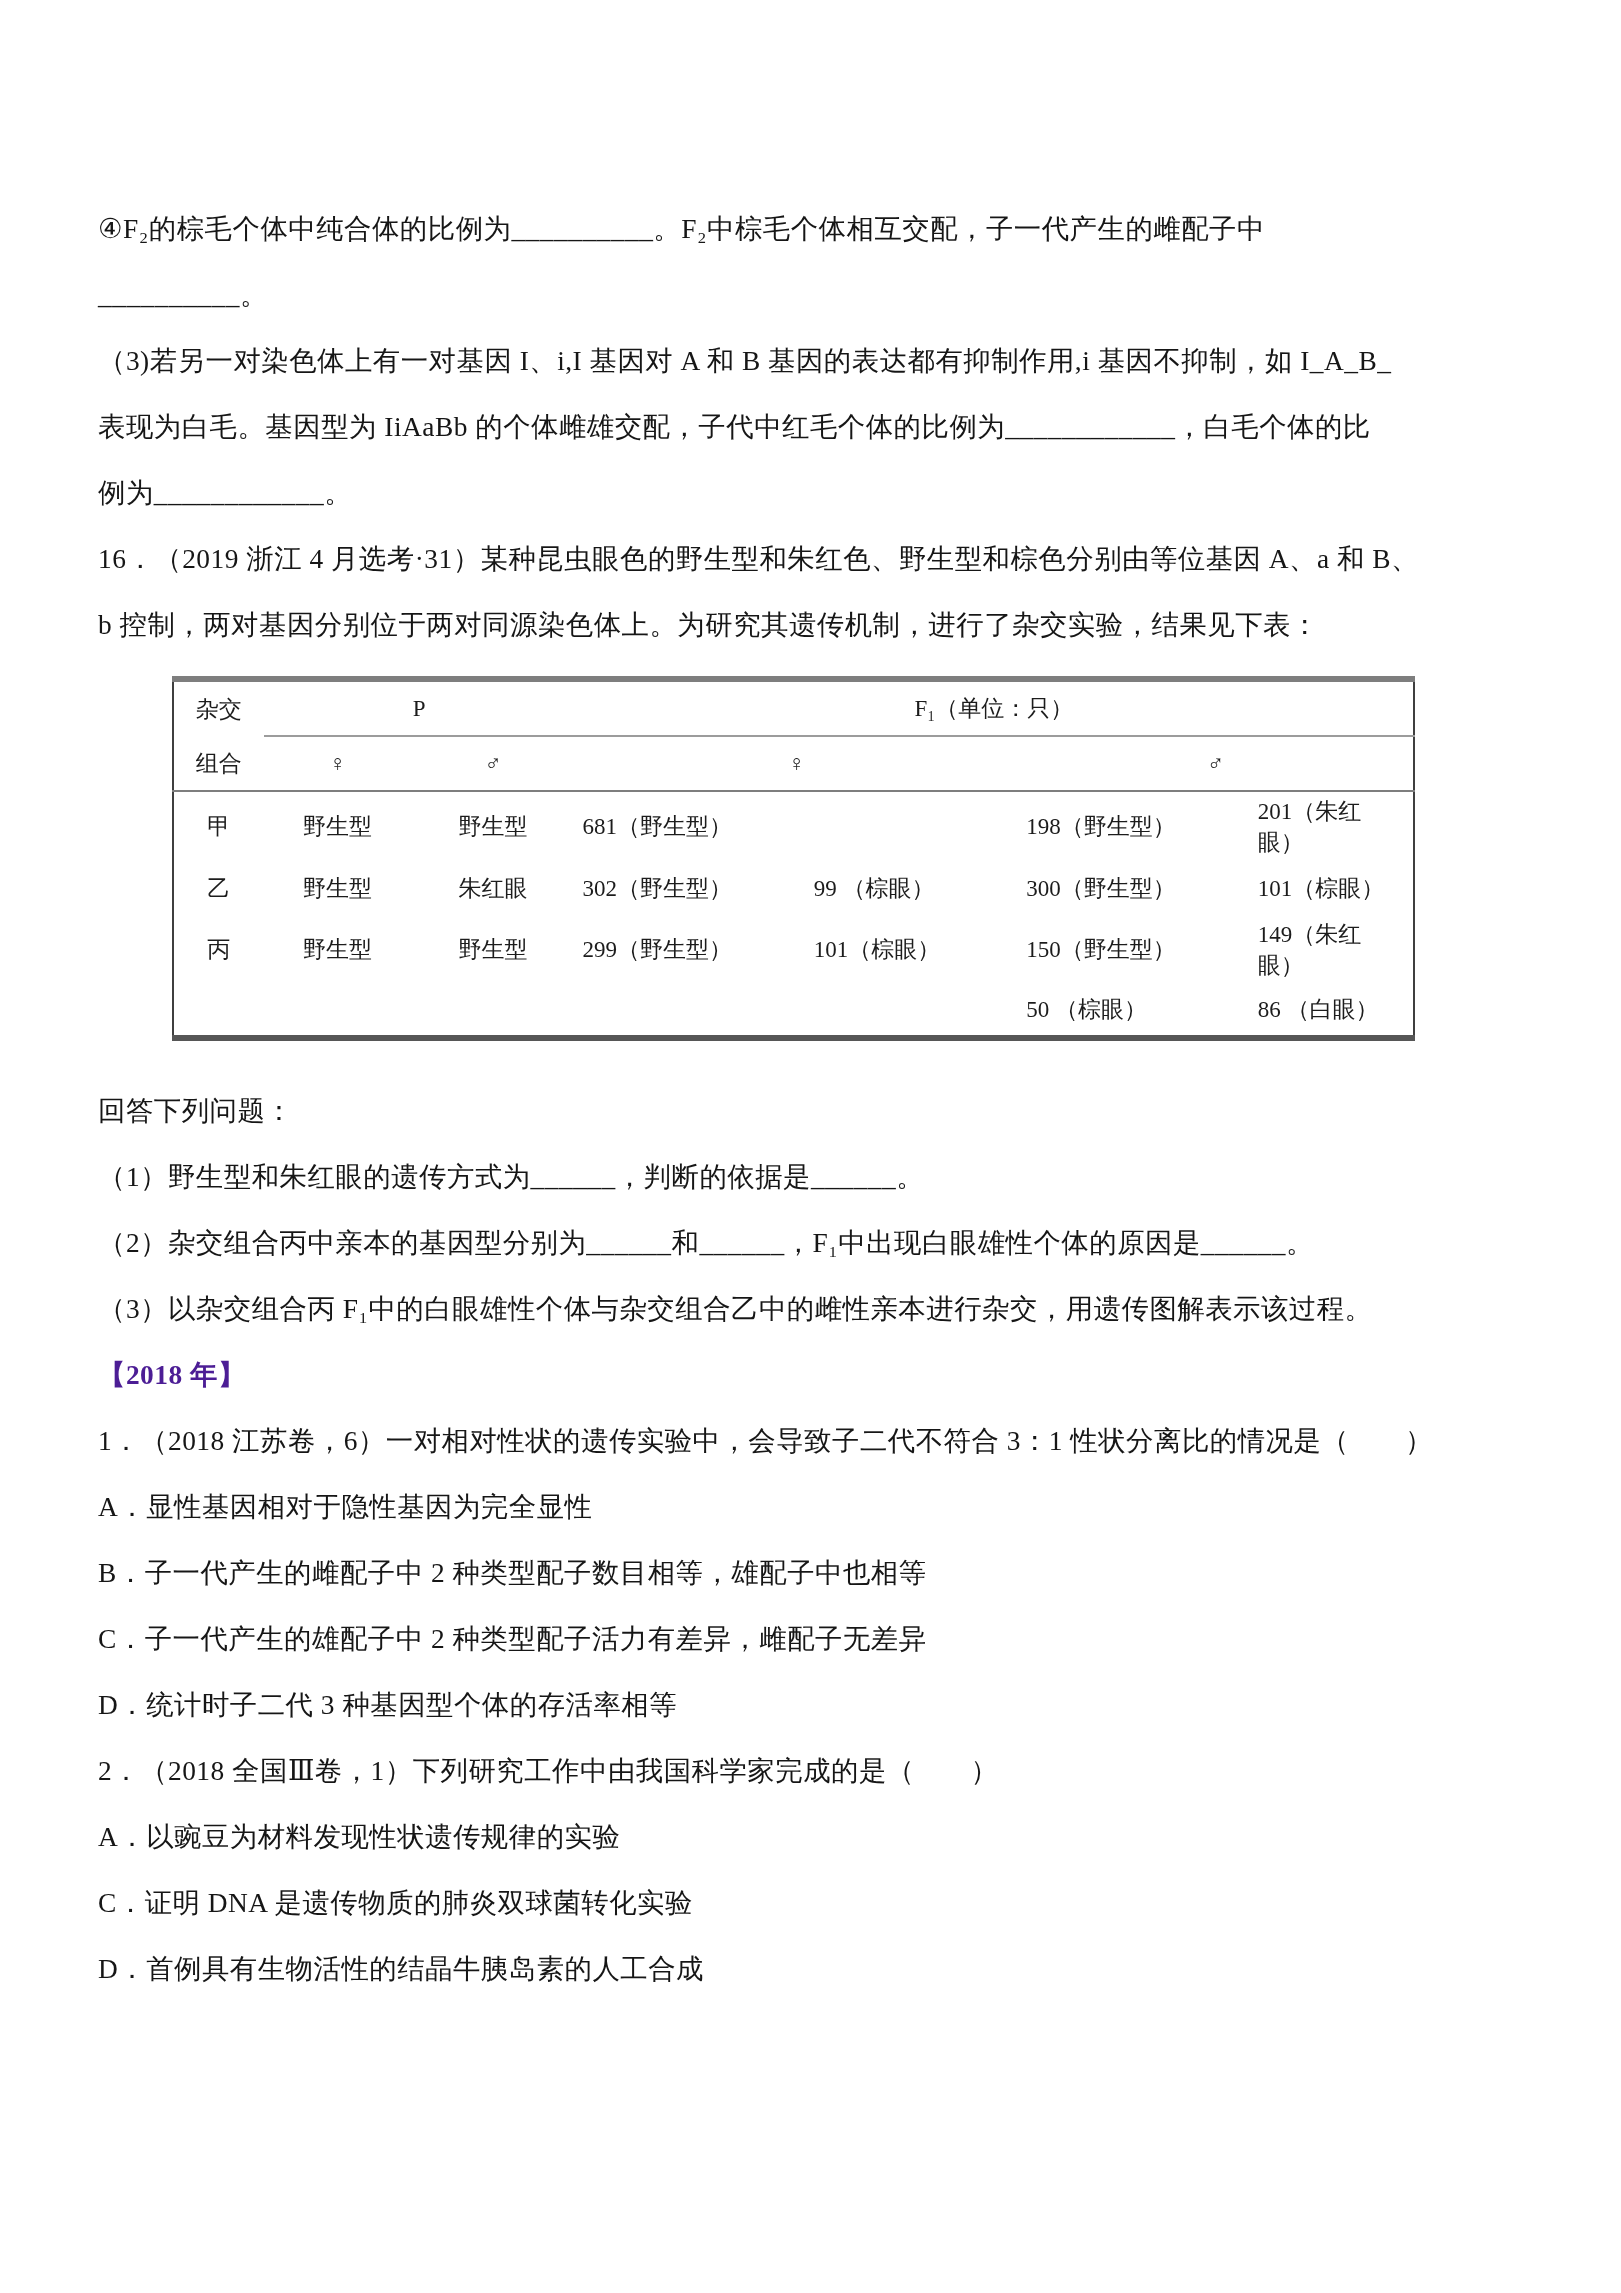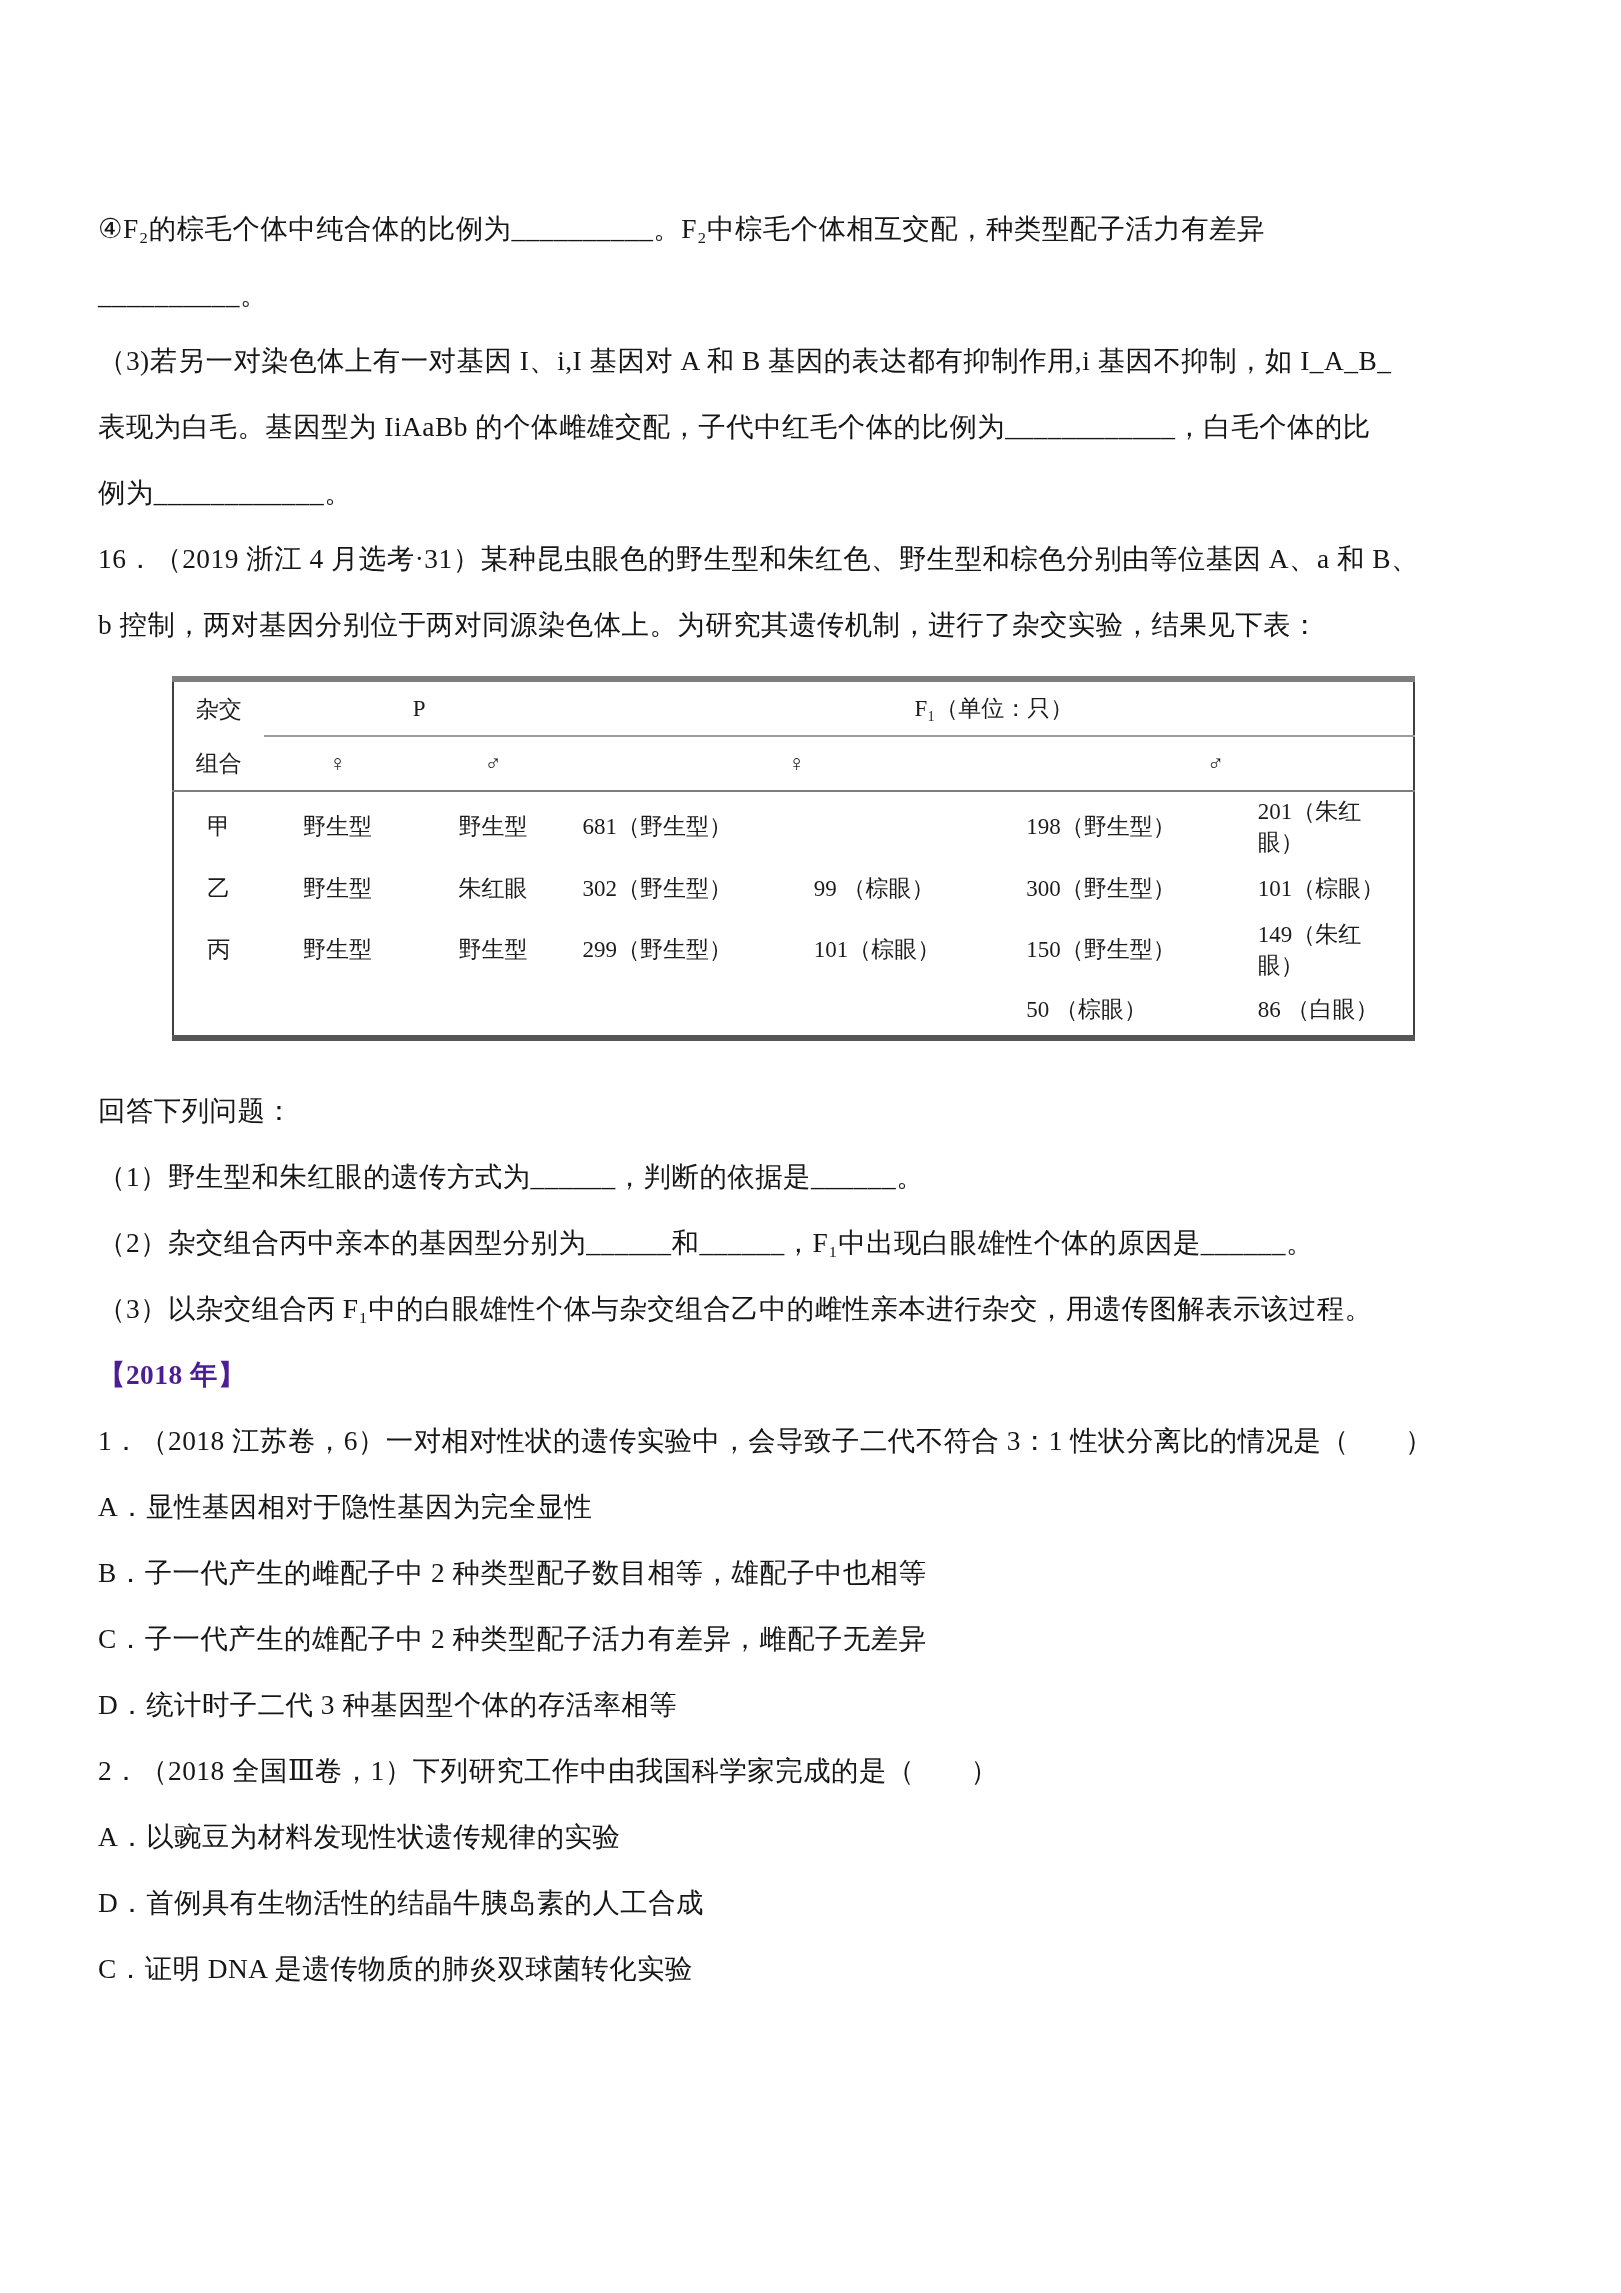--- a/index.html
+++ b/index.html
@@ -61,21 +61,21 @@
   col.f1b { width: 211px; }
   col.f1c { width: 230px; }
   col.f1d { width: 163px; }
 </style>
 </head>
 <body>
 
 <div class="page">
   <div class="content">
 
-    <p class="line first">④F₂的棕毛个体中纯合体的比例为__________。F₂中棕毛个体相互交配，种类型配子活力有差异</p>
+    <p class="line first">④F₂的棕毛个体中纯合体的比例为__________。F₂中棕毛个体相互交配，子一代产生的雌配子中</p>
     <p class="line">__________。</p>
     <p class="line">（3)若另一对染色体上有一对基因 I、i,I 基因对 A 和 B 基因的表达都有抑制作用,i 基因不抑制，如 I_A_B_</p>
     <p class="line">表现为白毛。基因型为 IiAaBb 的个体雌雄交配，子代中红毛个体的比例为____________，白毛个体的比</p>
     <p class="line">例为____________。</p>
 
     <p class="line">16．（2019 浙江 4 月选考·31）某种昆虫眼色的野生型和朱红色、野生型和棕色分别由等位基因 A、a 和 B、</p>
     <p class="line">b 控制，两对基因分别位于两对同源染色体上。为研究其遗传机制，进行了杂交实验，结果见下表：</p>
 
     <table class="cross-table">
       <colgroup>
@@ -147,18 +147,18 @@
     <p class="line year-header">【2018 年】</p>
 
     <p class="line">1．（2018 江苏卷，6）一对相对性状的遗传实验中，会导致子二代不符合 3：1 性状分离比的情况是（　　）</p>
     <p class="line">A．显性基因相对于隐性基因为完全显性</p>
     <p class="line">B．子一代产生的雌配子中 2 种类型配子数目相等，雄配子中也相等</p>
     <p class="line">C．子一代产生的雄配子中 2 种类型配子活力有差异，雌配子无差异</p>
     <p class="line">D．统计时子二代 3 种基因型个体的存活率相等</p>
 
     <p class="line">2．（2018 全国Ⅲ卷，1）下列研究工作中由我国科学家完成的是（　　）</p>
     <p class="line">A．以豌豆为材料发现性状遗传规律的实验</p>
+    <p class="line">C．证明 DNA 是遗传物质的肺炎双球菌转化实验</p>
     <p class="line">D．首例具有生物活性的结晶牛胰岛素的人工合成</p>
-    <p class="line">C．证明 DNA 是遗传物质的肺炎双球菌转化实验</p>
 
   </div>
 </div>
 
 
 </body></html>

